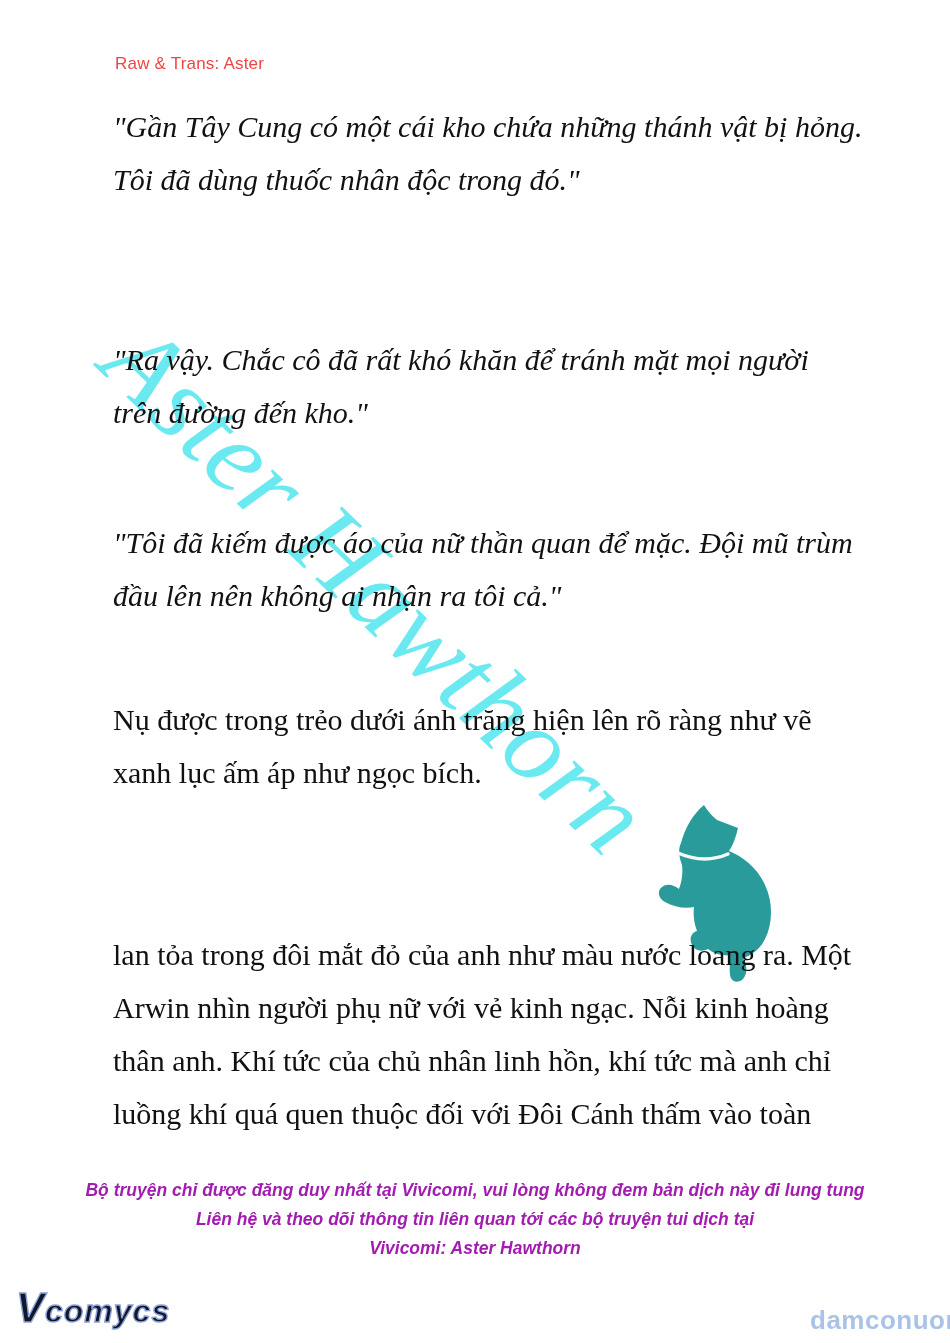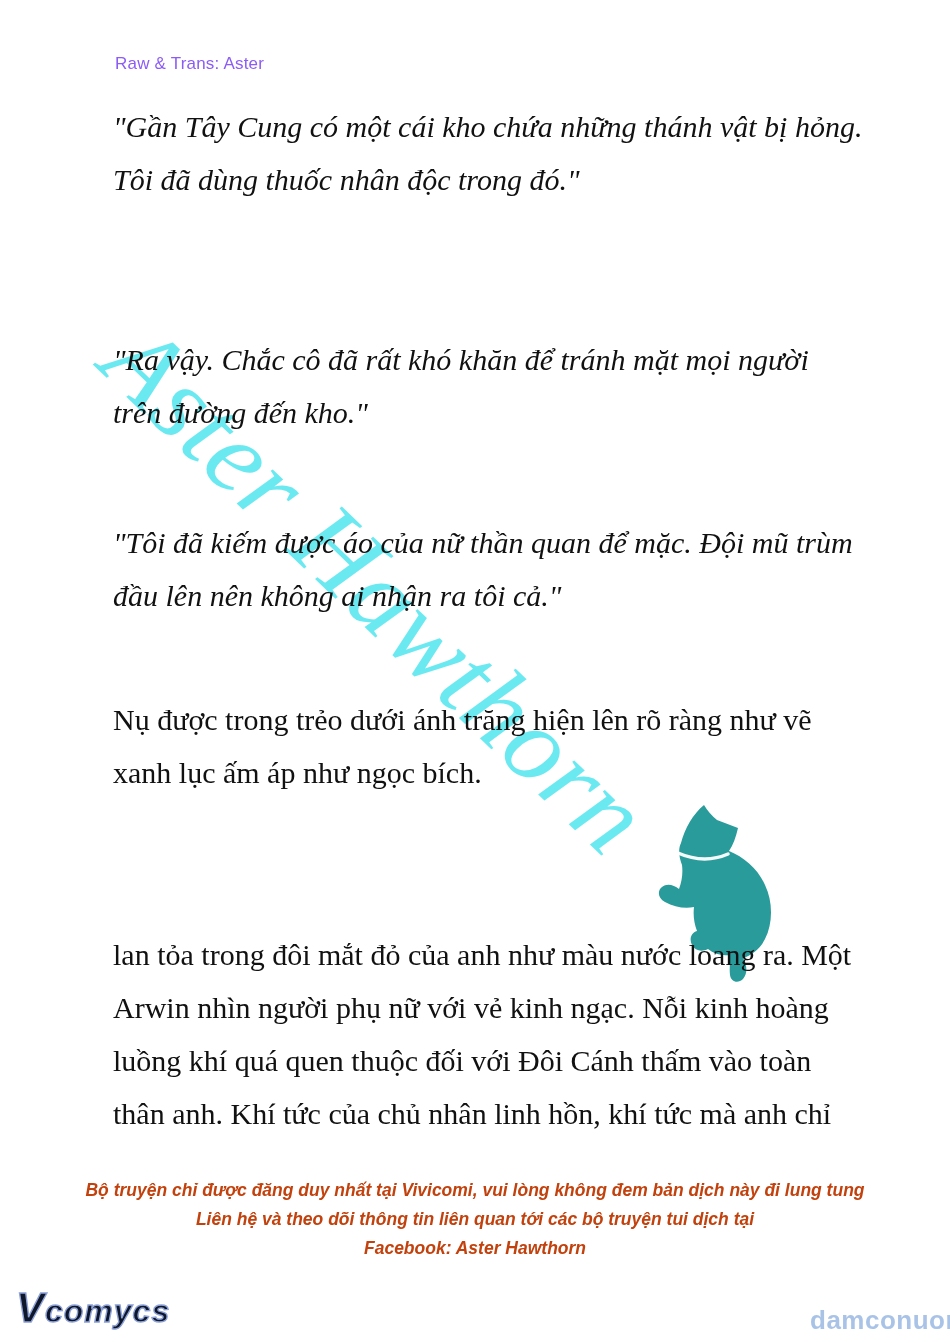--- a/index.html
+++ b/index.html
@@ -7,21 +7,21 @@
     position:relative;
     width:950px; height:1343px;
     background:#ffffff;
     overflow:hidden;
     font-family:"Liberation Serif", serif;
     margin:0 auto;
   }
   .credit {
     position:absolute; left:115px; top:53px;
     font-family:"Liberation Sans", sans-serif;
-    font-size:17px; line-height:22px; color:#8b5cf6;
+    font-size:17px; line-height:22px; color:#ef4444;
     letter-spacing:0.2px;
   }
   .watermark {
     position:absolute; left:165px; top:298px;
     font-family:"Liberation Serif", serif;
     font-style:italic;
     font-size:108px;
     letter-spacing:1px;
     color:#57e6f0;
     opacity:0.88;
@@ -43,21 +43,21 @@
     white-space:nowrap;
     z-index:3;
   }
   .para.dialogue { font-style:italic; }
   .footer {
     position:absolute; left:0; top:1176px; width:950px;
     text-align:center;
     font-family:"Liberation Sans", sans-serif;
     font-style:italic; font-weight:bold;
     font-size:17.5px; line-height:29px;
-    color:#c2410c;
+    color:#a21caf;
     z-index:3;
   }
   .vcomycs {
     position:absolute; left:16px; top:1288px;
     font-family:"Liberation Sans", sans-serif;
     font-style:italic; font-weight:bold;
     font-size:32px; line-height:40px;
     color:#0f172a;
     -webkit-text-stroke:1.4px #8ea2d8;
     letter-spacing:1px;
@@ -124,27 +124,27 @@
   </div>
 
   <div class="para" style="top:693px">
     <div>Nụ được trong trẻo dưới ánh trăng hiện lên rõ ràng như vẽ</div>
     <div>xanh lục ấm áp như ngọc bích.</div>
   </div>
 
   <div class="para" style="top:928px">
     <div>lan tỏa trong đôi mắt đỏ của anh như màu nước loang ra. Một</div>
     <div>Arwin nhìn người phụ nữ với vẻ kinh ngạc. Nỗi kinh hoàng</div>
+    <div>thân anh. Khí tức của chủ nhân linh hồn, khí tức mà anh chỉ</div>
     <div>luồng khí quá quen thuộc đối với Đôi Cánh thấm vào toàn</div>
-    <div>thân anh. Khí tức của chủ nhân linh hồn, khí tức mà anh chỉ</div>
   </div>
 
   <div class="footer">
     <div>Bộ truyện chỉ được đăng duy nhất tại Vivicomi, vui lòng không đem bản dịch này đi lung tung</div>
     <div>Liên hệ và theo dõi thông tin liên quan tới các bộ truyện tui dịch tại</div>
-    <div>Facebook: Aster Hawthorn</div>
+    <div>Vivicomi: Aster Hawthorn</div>
   </div>
 
   <div class="vcomycs">Vcomycs</div>
 
   <div class="sitetag">damconuong</div>
 
 </div>
 
 </body></html>

